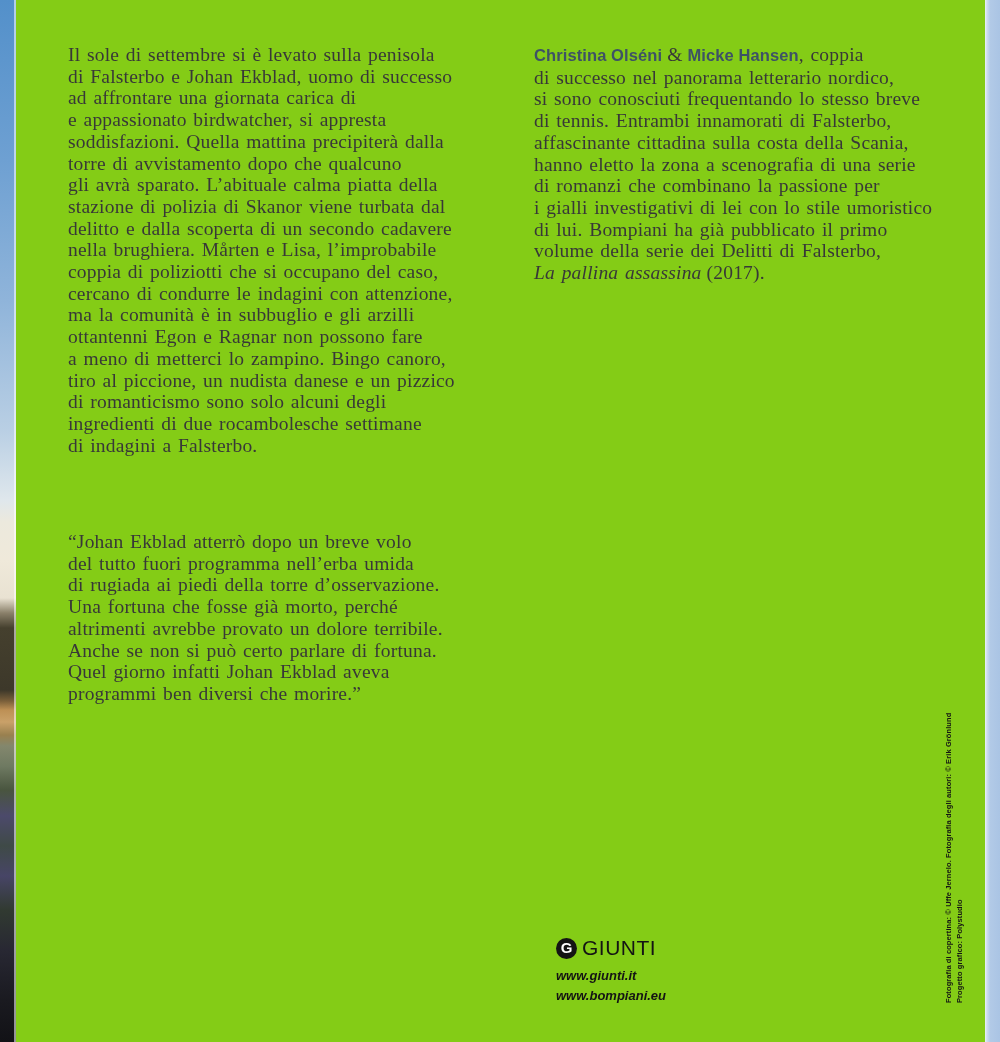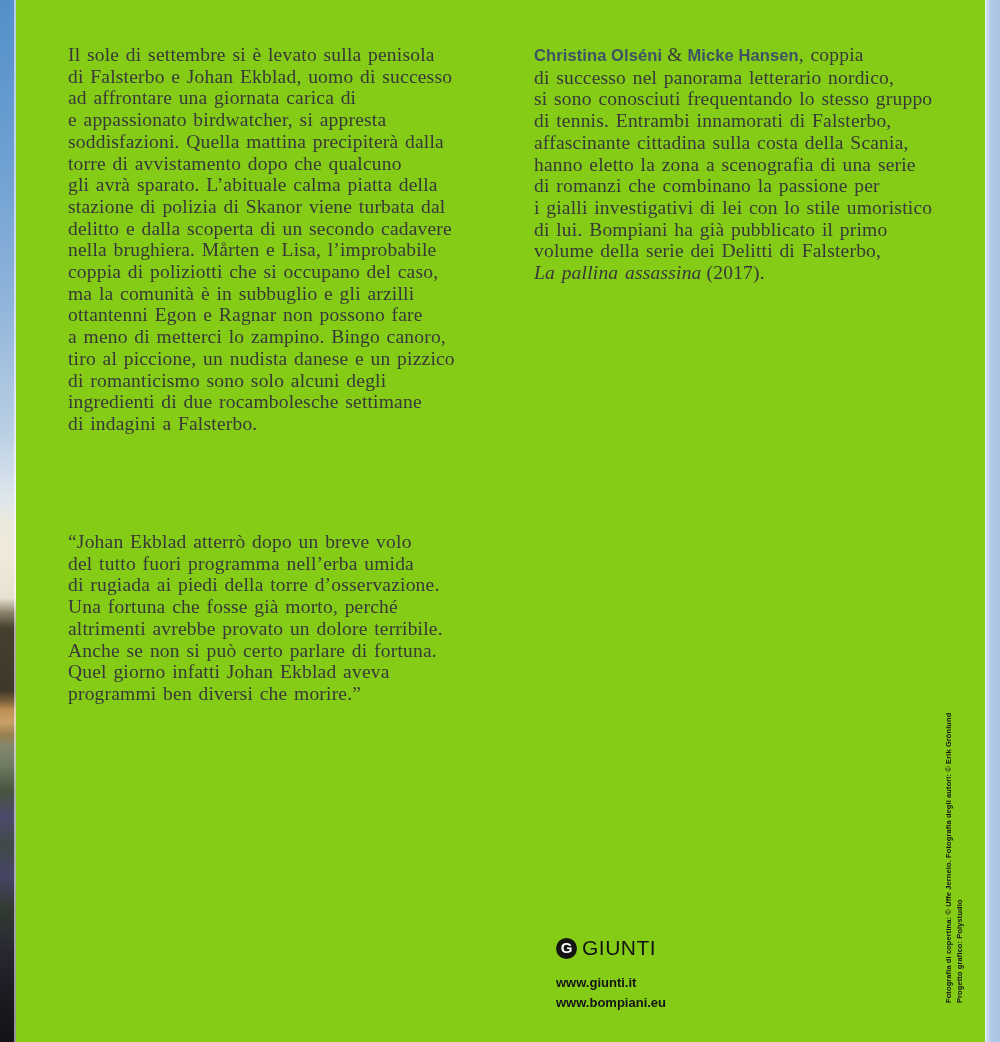--- a/index.html
+++ b/index.html
@@ -86,23 +86,23 @@
     display:flex;align-items:center;justify-content:center;
     font-family:"Liberation Sans", sans-serif;font-weight:800;font-size:15px;
     padding-bottom:1px;box-sizing:border-box;
   }
   .logo-word{
     margin-left:5px;
     font-family:"Liberation Sans", sans-serif;font-weight:400;
     font-size:21px;color:#141414;letter-spacing:.5px;
   }
   .urls{
-    margin-top:13px;
+    margin-top:6px;
     font-family:"Liberation Sans", sans-serif;font-weight:700;
-    font-size:13px;line-height:20px;color:#141414;
+    font-size:13px;line-height:20px;color:#141414;font-style:italic;
   }
 
   
   .credits{
     position:absolute;left:944px;top:1003px;
     transform:rotate(-90deg);transform-origin:0 0;
     width:292px;
     font-family:"Liberation Sans", sans-serif;font-weight:700;
     font-size:7.5px;line-height:10.5px;color:#141414;
     letter-spacing:.1px;
@@ -122,20 +122,21 @@
       <div class="textline">di Falsterbo e Johan Ekblad, uomo di successo</div>
       <div class="textline">ad affrontare una giornata carica di</div>
       <div class="textline">e appassionato birdwatcher, si appresta</div>
       <div class="textline">soddisfazioni. Quella mattina precipiterà dalla</div>
       <div class="textline">torre di avvistamento dopo che qualcuno</div>
       <div class="textline">gli avrà sparato. L’abituale calma piatta della</div>
       <div class="textline">stazione di polizia di Skanor viene turbata dal</div>
       <div class="textline">delitto e dalla scoperta di un secondo cadavere</div>
       <div class="textline">nella brughiera. Mårten e Lisa, l’improbabile</div>
       <div class="textline">coppia di poliziotti che si occupano del caso,</div>
+      <div class="textline">cercano di condurre le indagini con attenzione,</div>
       <div class="textline">ma la comunità è in subbuglio e gli arzilli</div>
       <div class="textline">ottantenni Egon e Ragnar non possono fare</div>
       <div class="textline">a meno di metterci lo zampino. Bingo canoro,</div>
       <div class="textline">tiro al piccione, un nudista danese e un pizzico</div>
       <div class="textline">di romanticismo sono solo alcuni degli</div>
       <div class="textline">ingredienti di due rocambolesche settimane</div>
       <div class="textline">di indagini a Falsterbo.</div>
     </div>
 
   <div class="quote-block">
@@ -148,21 +149,21 @@
       <div class="textline">Quel giorno infatti Johan Ekblad aveva</div>
       <div class="textline">programmi ben diversi che morire.”</div>
     </div>
 
   <div class="col-right">
     <div class="textline">
       <span class="author-name">Christina Olséni</span><span class="amp">&amp;</span><span class="author-name">Micke Hansen</span><span>, coppia</span>
     </div>
     <div>
         <div class="textline">di successo nel panorama letterario nordico,</div>
-        <div class="textline">si sono conosciuti frequentando lo stesso gruppo</div>
+        <div class="textline">si sono conosciuti frequentando lo stesso breve</div>
         <div class="textline">di tennis. Entrambi innamorati di Falsterbo,</div>
         <div class="textline">affascinante cittadina sulla costa della Scania,</div>
         <div class="textline">hanno eletto la zona a scenografia di una serie</div>
         <div class="textline">di romanzi che combinano la passione per</div>
         <div class="textline">i gialli investigativi di lei con lo stile umoristico</div>
         <div class="textline">di lui. Bompiani ha già pubblicato il primo</div>
         <div class="textline">volume della serie dei Delitti di Falsterbo,</div>
       </div>
     <div class="textline">
       <span class="book-title-italic">La pallina assassina</span><span class="amp" style="margin:0 0 0 5px;">(2017).</span>

